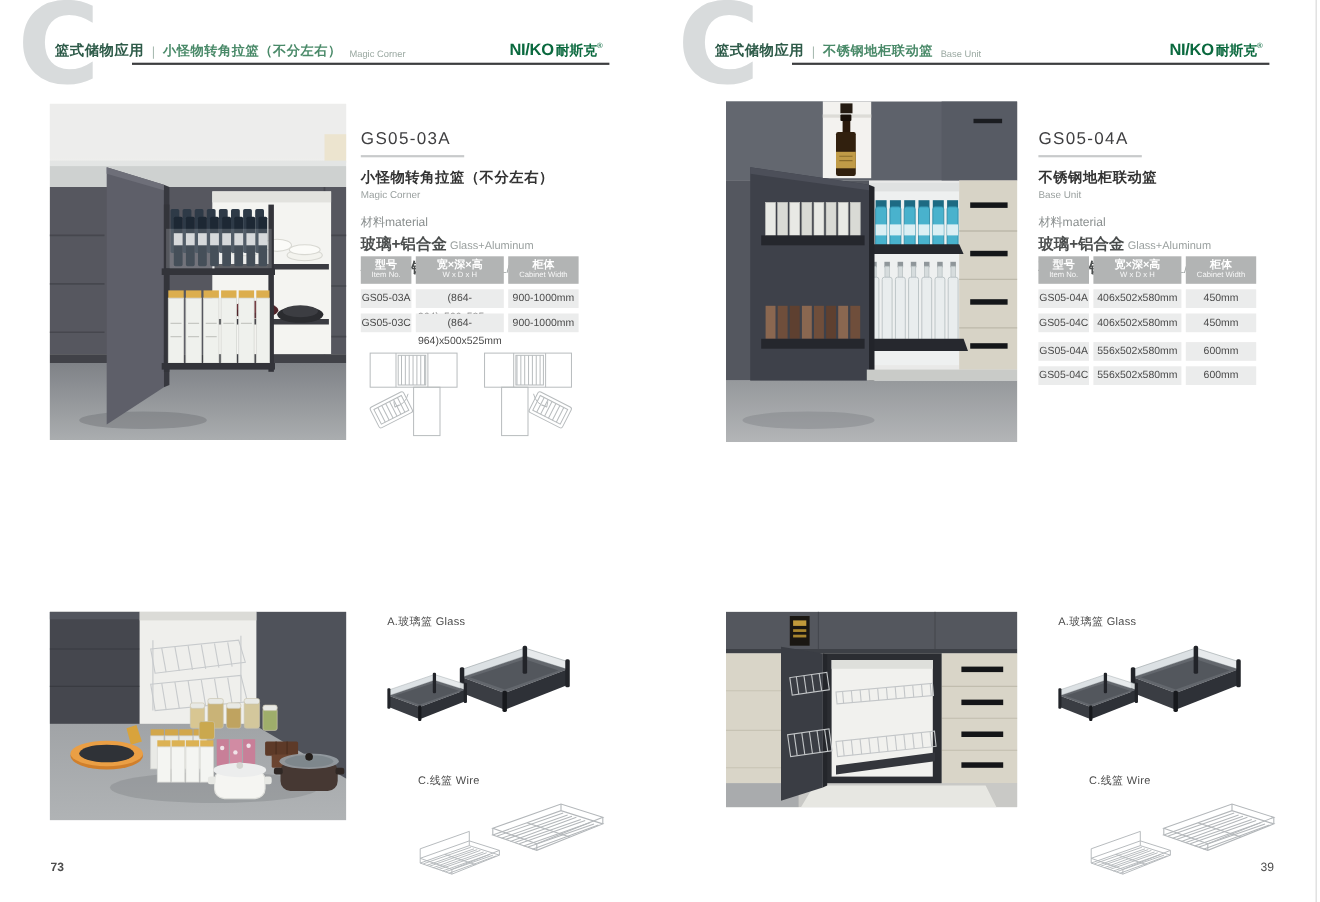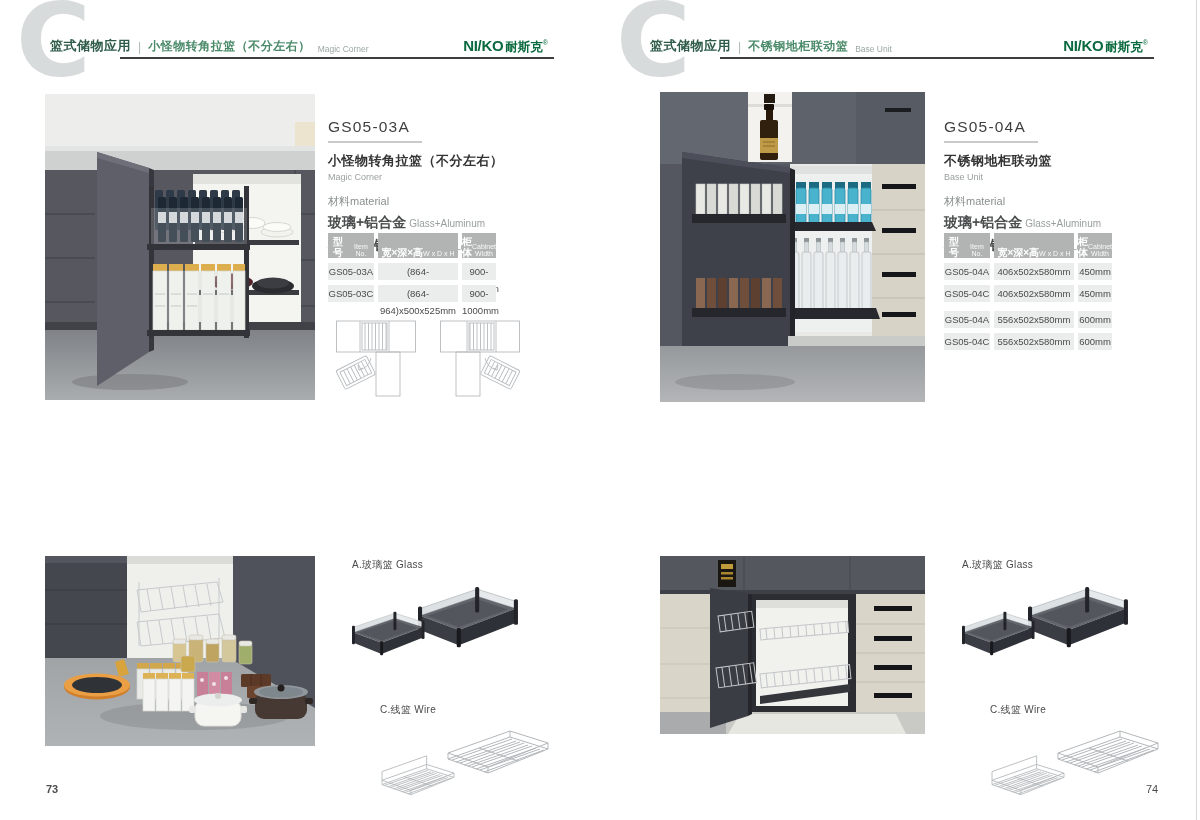--- a/index.html
+++ b/index.html
@@ -41,23 +41,23 @@
   .mat-line{margin-top:4px;}
   .mat-cn{font-size:14px;font-weight:bold;color:#4a4d4d;}
   .mat-en{font-size:10px;color:#9aa09f;margin-left:3px;}
 
   
   .spec-table{position:absolute;top:233px;}
   .pl .spec-table{left:328px;} .pr .spec-table{left:344px;}
   .trow{display:flex;gap:4px;margin-top:5px;}
   .trow.thead{margin-top:0;}
   .trow.gap{margin-top:9px;}
-  .c1{width:46px;} .c2{width:80px;} .c3{width:34px;}
+  .c1{width:46px;} .c2{width:80px;} .c3{width:64px;}
   .th{height:25px;background:#b2b4b4;color:#fff;text-align:center;display:flex;
-      justify-content:center;line-height:1.1;align-items:flex-end;}
+      flex-direction:column;justify-content:center;line-height:1.1;}
   .thcn{font-size:10px;font-weight:bold;}
   .then{font-size:7px;opacity:.9;}
   .td{height:17px;line-height:17px;background:#ebecec;font-size:9.5px;color:#4a4a4a;text-align:center;}
 
   
   .diagrams{position:absolute;left:335px;top:316px;display:flex;gap:22px;}
   .diag{width:82px;height:86px;}
 
   
   .acc{position:absolute;}
@@ -806,17 +806,17 @@
             <line x1="32" y1="41" x2="92" y2="20"></line>
             <line x1="36" y1="43" x2="96" y2="21"></line>
           <line x1="31" y1="19" x2="70" y2="32"></line>
           <line x1="0" y1="24" x2="0" y2="12"></line>
             <line x1="62" y1="2" x2="62" y2="-10"></line>
             <line x1="0" y1="12" x2="62" y2="-10"></line>
         </g>
       </svg>
     </div>
 
-    <div class="pagenum">74</div>
+    <div class="pagenum">39</div>
   </div>
 
   <div class="edge-line"></div>
 </div>
 
 </body></html>

